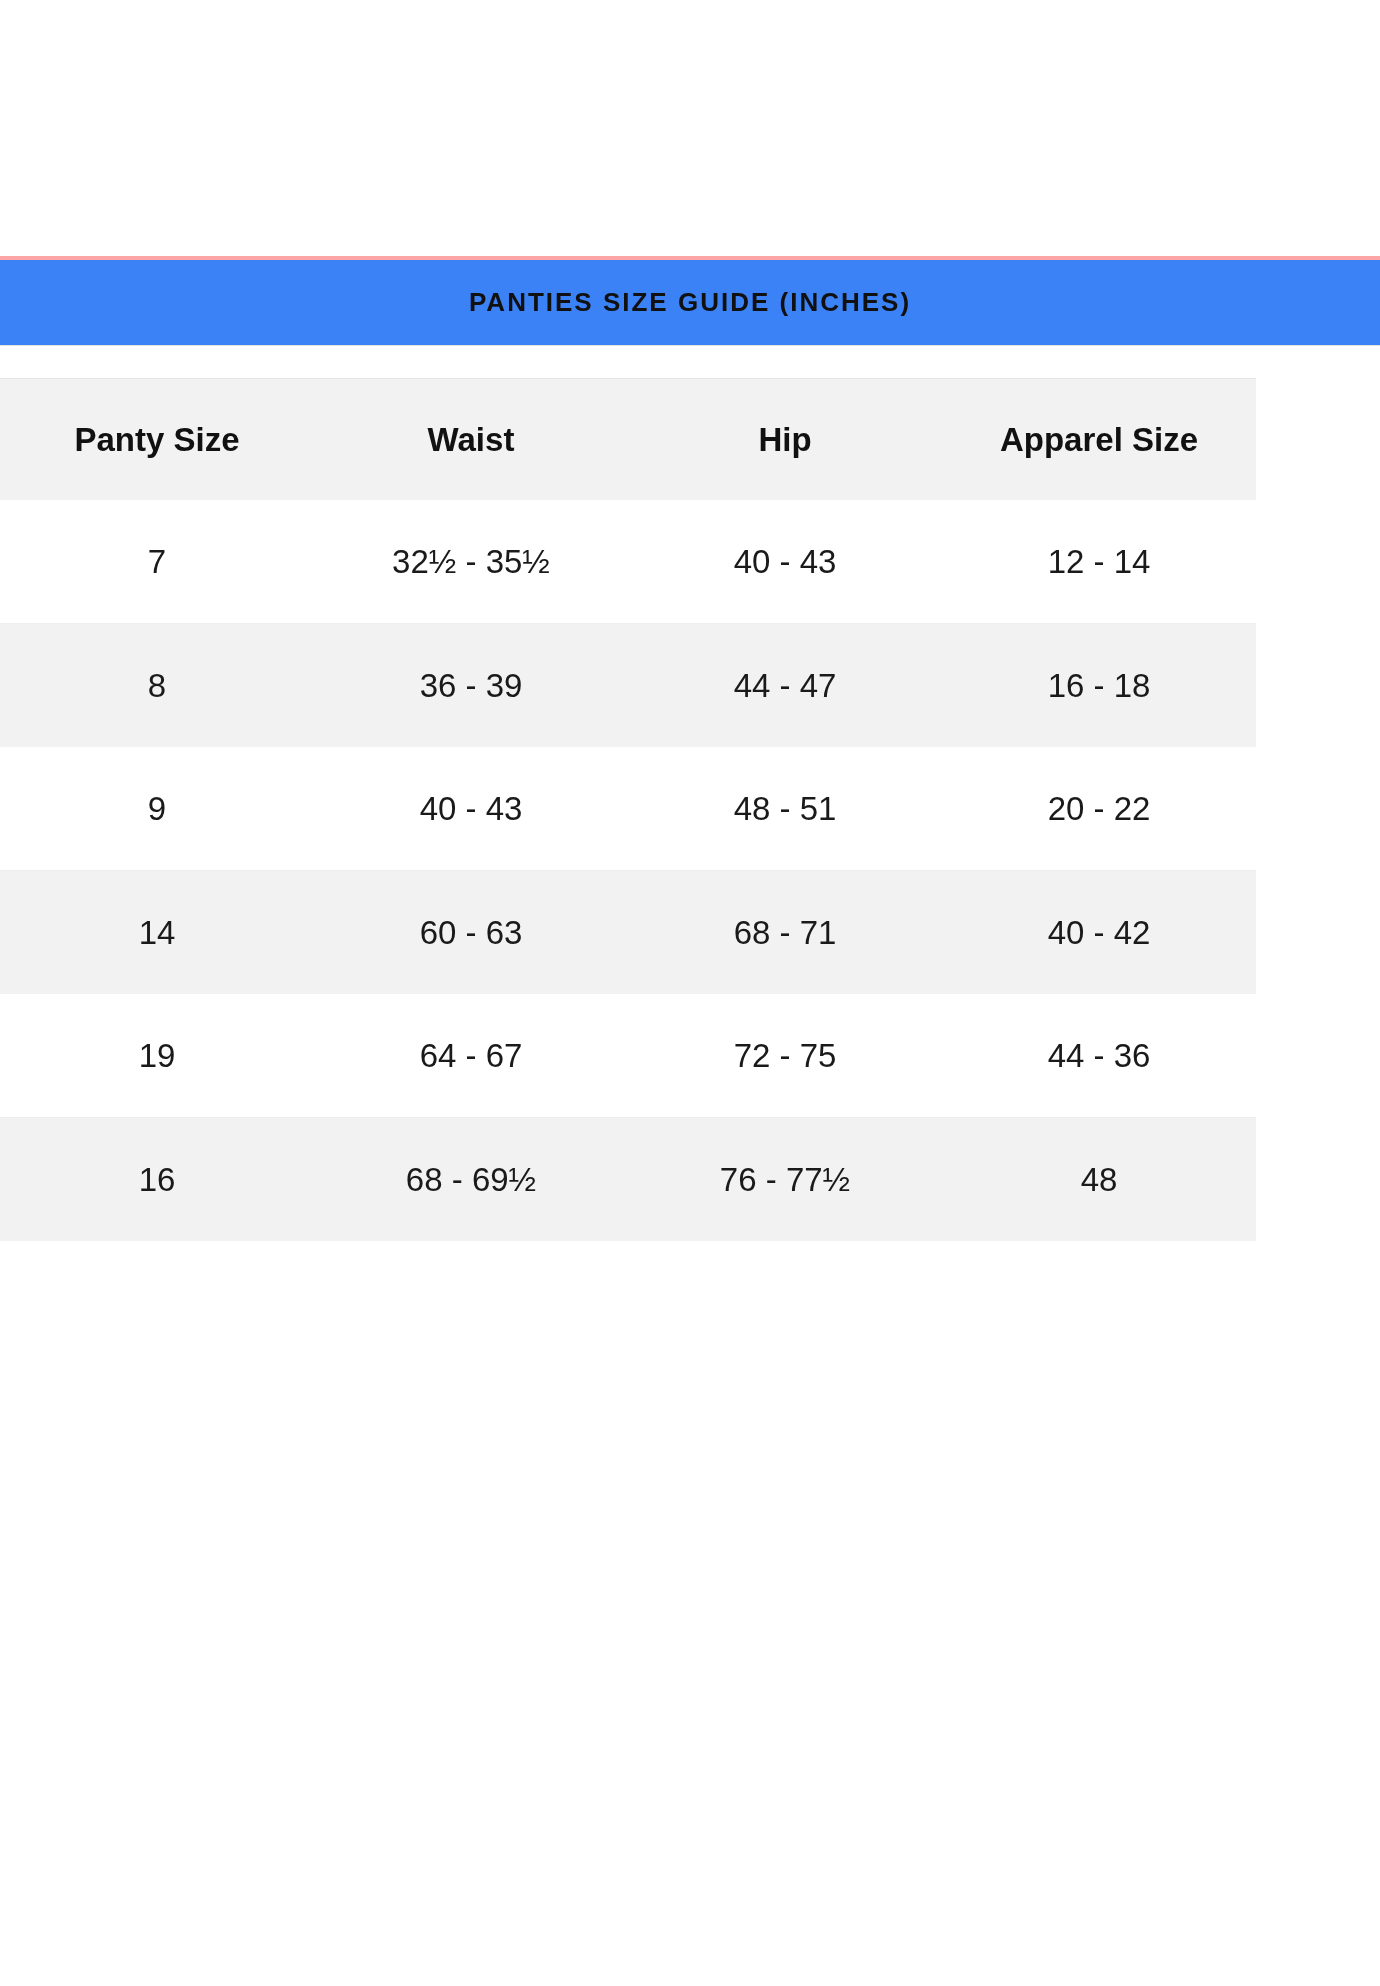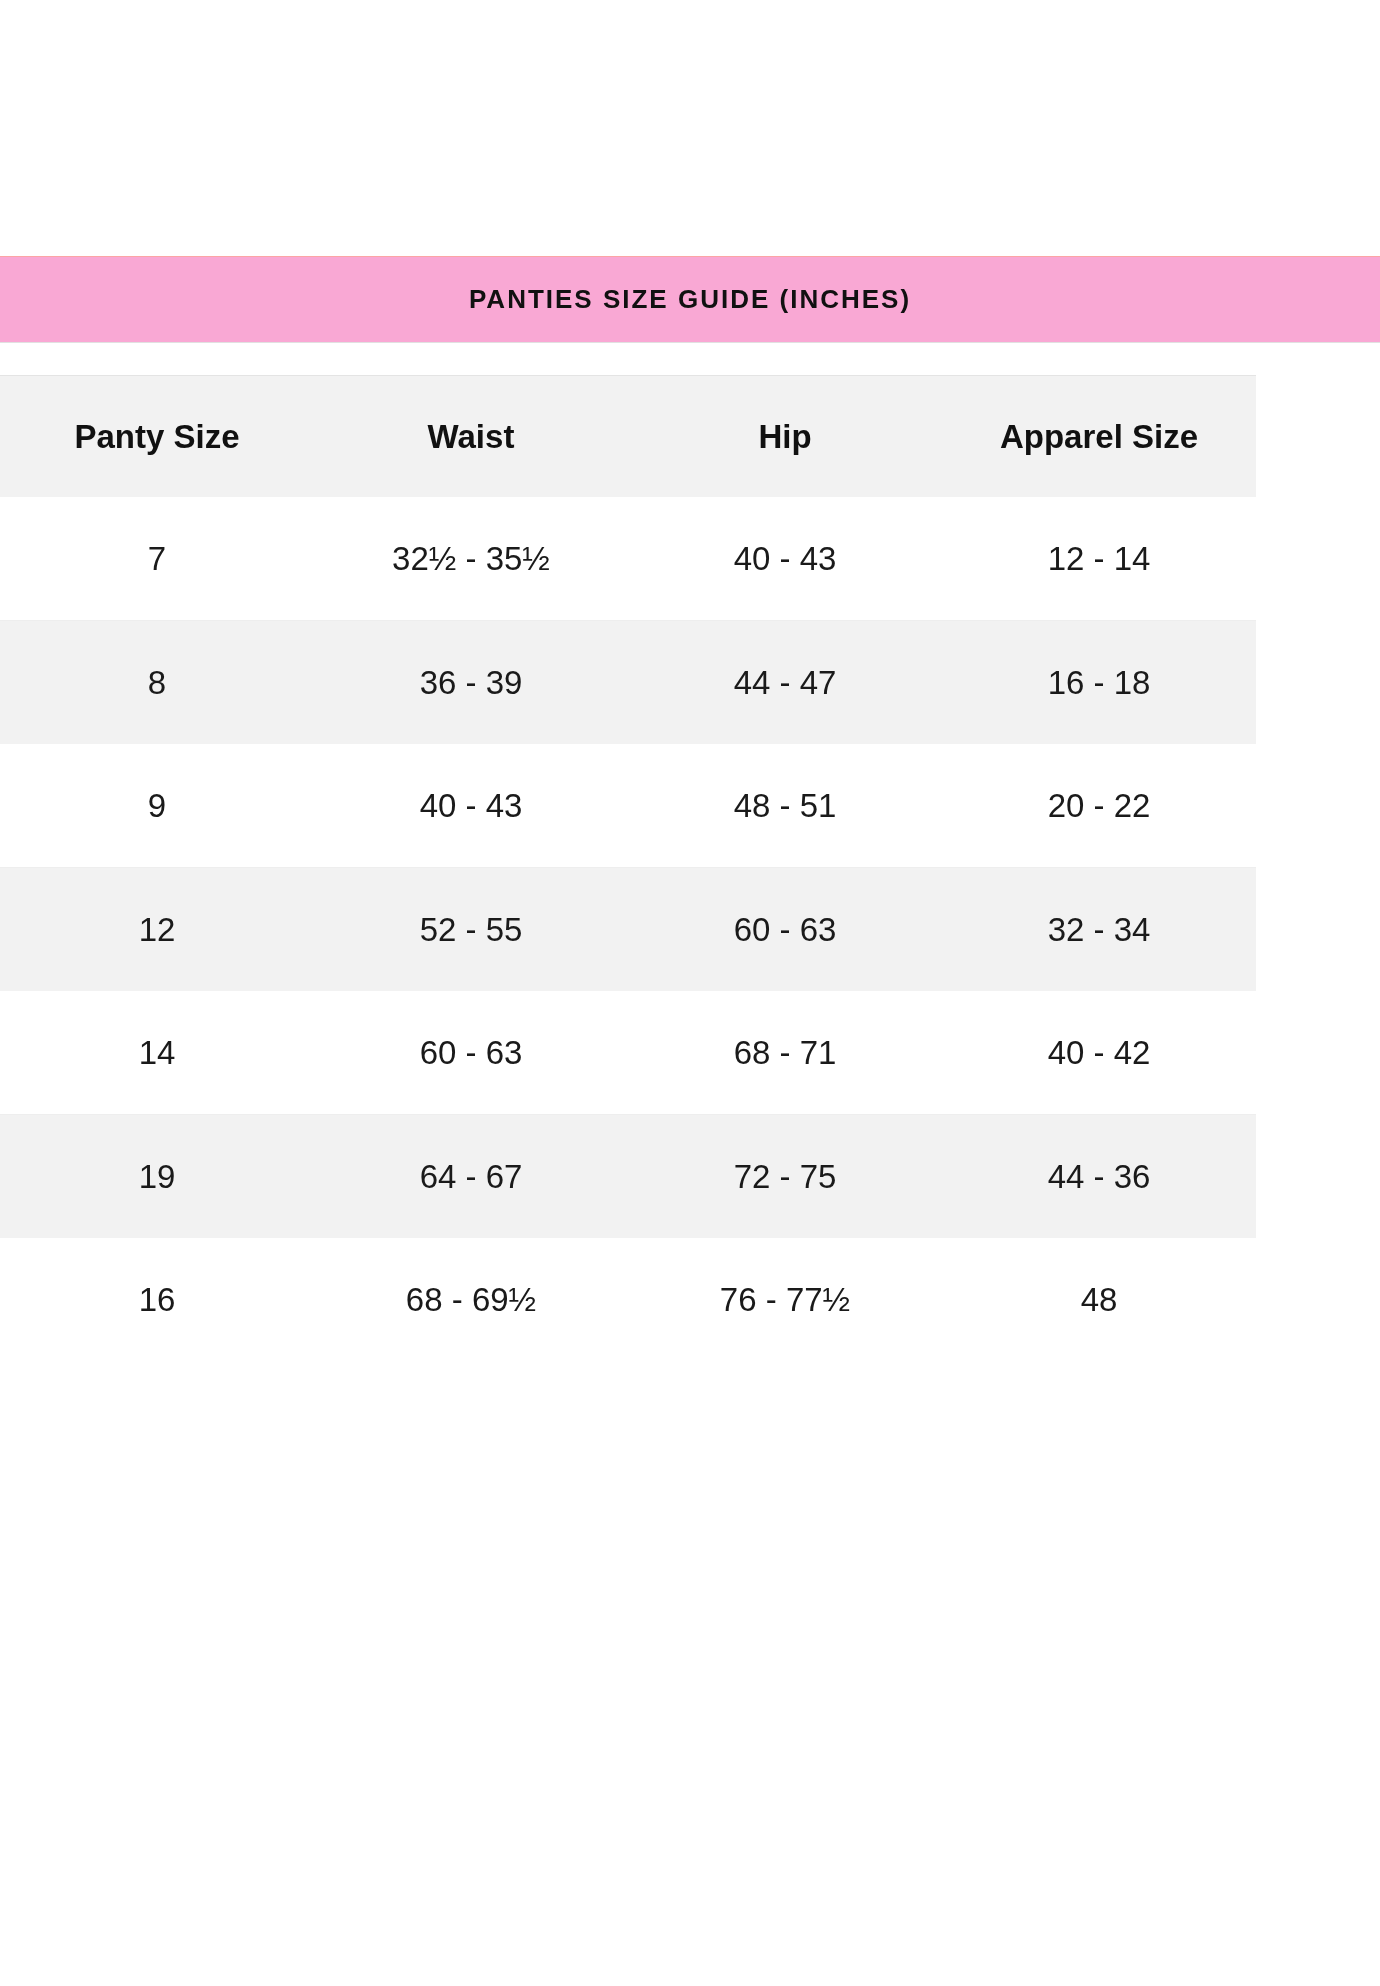--- a/index.html
+++ b/index.html
@@ -10,26 +10,26 @@
     width: 1380px;
     height: 1986px;
     background: #ffffff;
     font-family: "Liberation Sans", "DejaVu Sans", sans-serif;
     color: #1a1a1a;
     overflow: hidden;
   }
   .title-bar {
     margin-top: 256px;
     height: 85px;
-    border-top: 1px solid #fca5a5;
+    border-top: 4px solid #fca5a5;
     border-bottom: 1px solid #e1e1e1;
     display: flex;
     align-items: center;
     justify-content: center;
-    background: #f9a8d4;
+    background: #3b82f6;
   }
   .title-text {
     font-size: 26px;
     font-weight: bold;
     letter-spacing: 2px;
     color: #111111;
     text-transform: uppercase;
     white-space: nowrap;
   }
   .gap {
@@ -111,26 +111,20 @@
         <td>44 - 47</td>
         <td>16 - 18</td>
       </tr>
       <tr>
         <td>9</td>
         <td>40 - 43</td>
         <td>48 - 51</td>
         <td>20 - 22</td>
       </tr>
       <tr>
-        <td>12</td>
-        <td>52 - 55</td>
-        <td>60 - 63</td>
-        <td>32 - 34</td>
-      </tr>
-      <tr>
         <td>14</td>
         <td>60 - 63</td>
         <td>68 - 71</td>
         <td>40 - 42</td>
       </tr>
       <tr>
         <td>19</td>
         <td>64 - 67</td>
         <td>72 - 75</td>
         <td>44 - 36</td>

